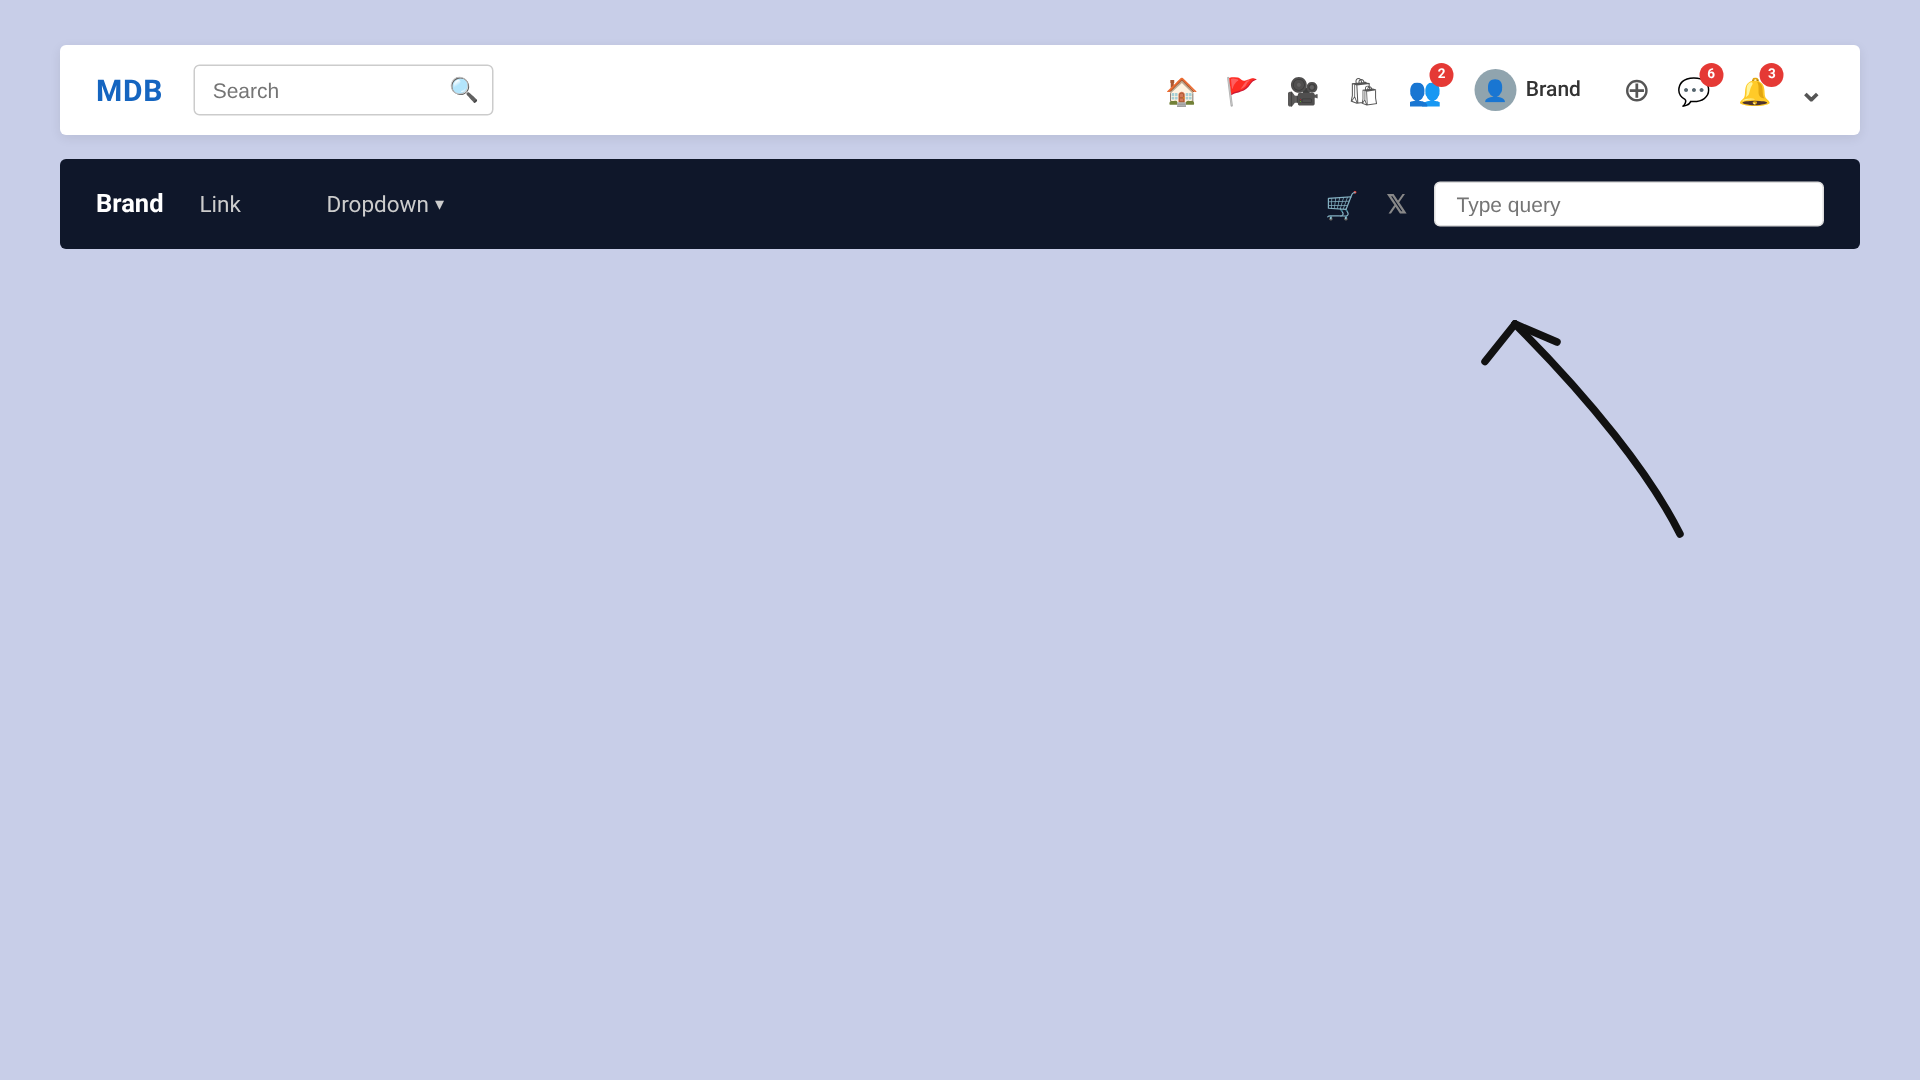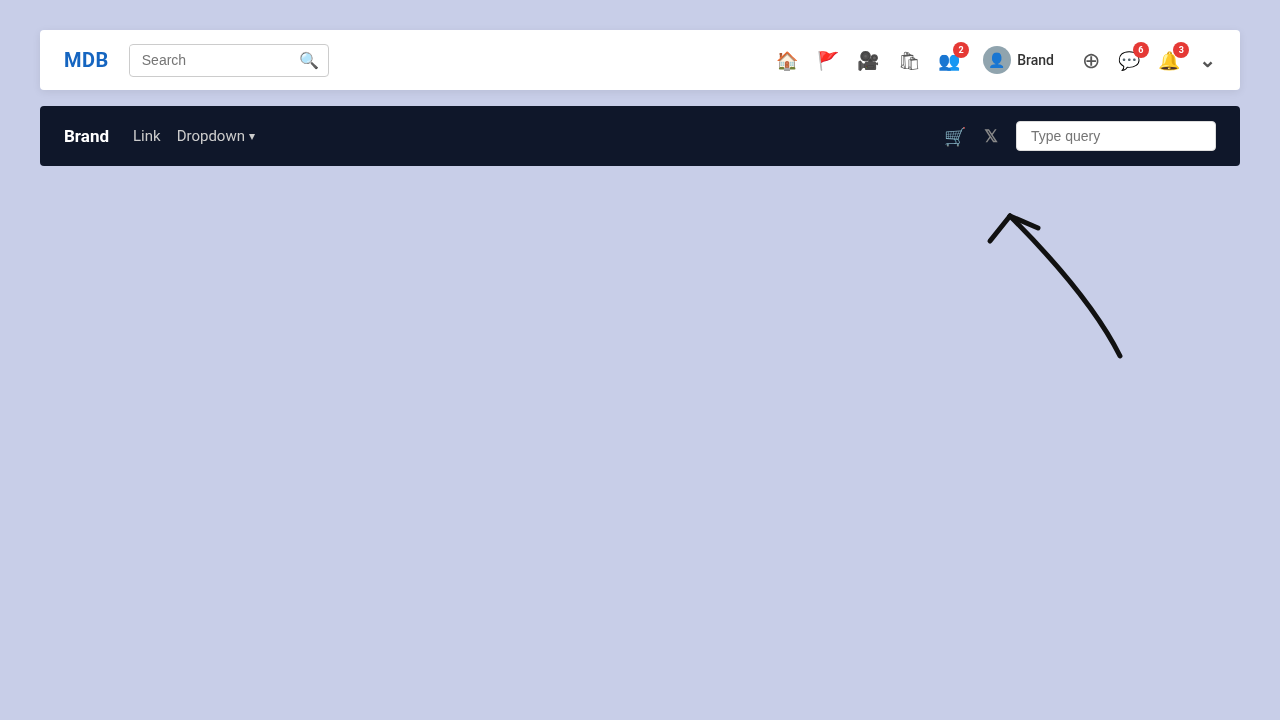--- a/index.html
+++ b/index.html
@@ -156,20 +156,21 @@
       text-decoration: none;
     }
 
     .dropdown-toggle {
       display: flex;
       align-items: center;
       gap: 4px;
       color: #ccc;
       font-size: 15px;
       cursor: pointer;
+      margin-left: 41px;
     }
 
     .dark-spacer { flex: 1; }
 
     .dark-right {
       display: flex;
       align-items: center;
       gap: 18px;
     }
 
@@ -179,21 +180,21 @@
       cursor: pointer;
     }
 
     .query-input {
       background: #fff;
       border: 1px solid #ddd;
       border-radius: 4px;
       padding: 6px 14px;
       font-size: 14px;
       color: #999;
-      width: 200px;
+      width: 260px;
       outline: none;
     }
 
     
     .main-content {
       padding: 40px 60px;
       position: relative;
     }
 
     .main-title {

